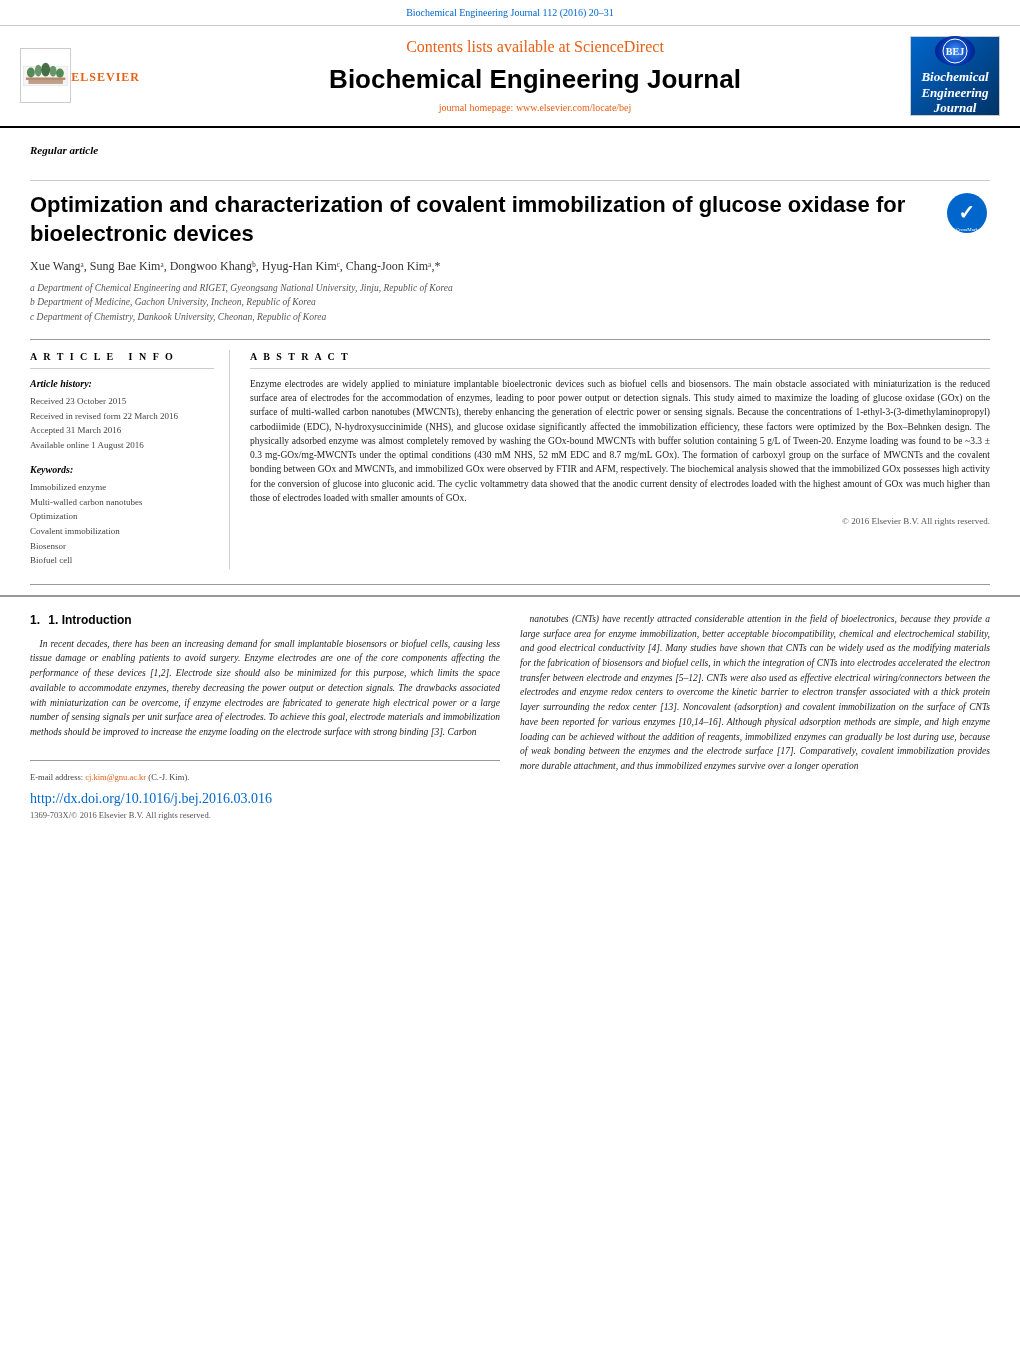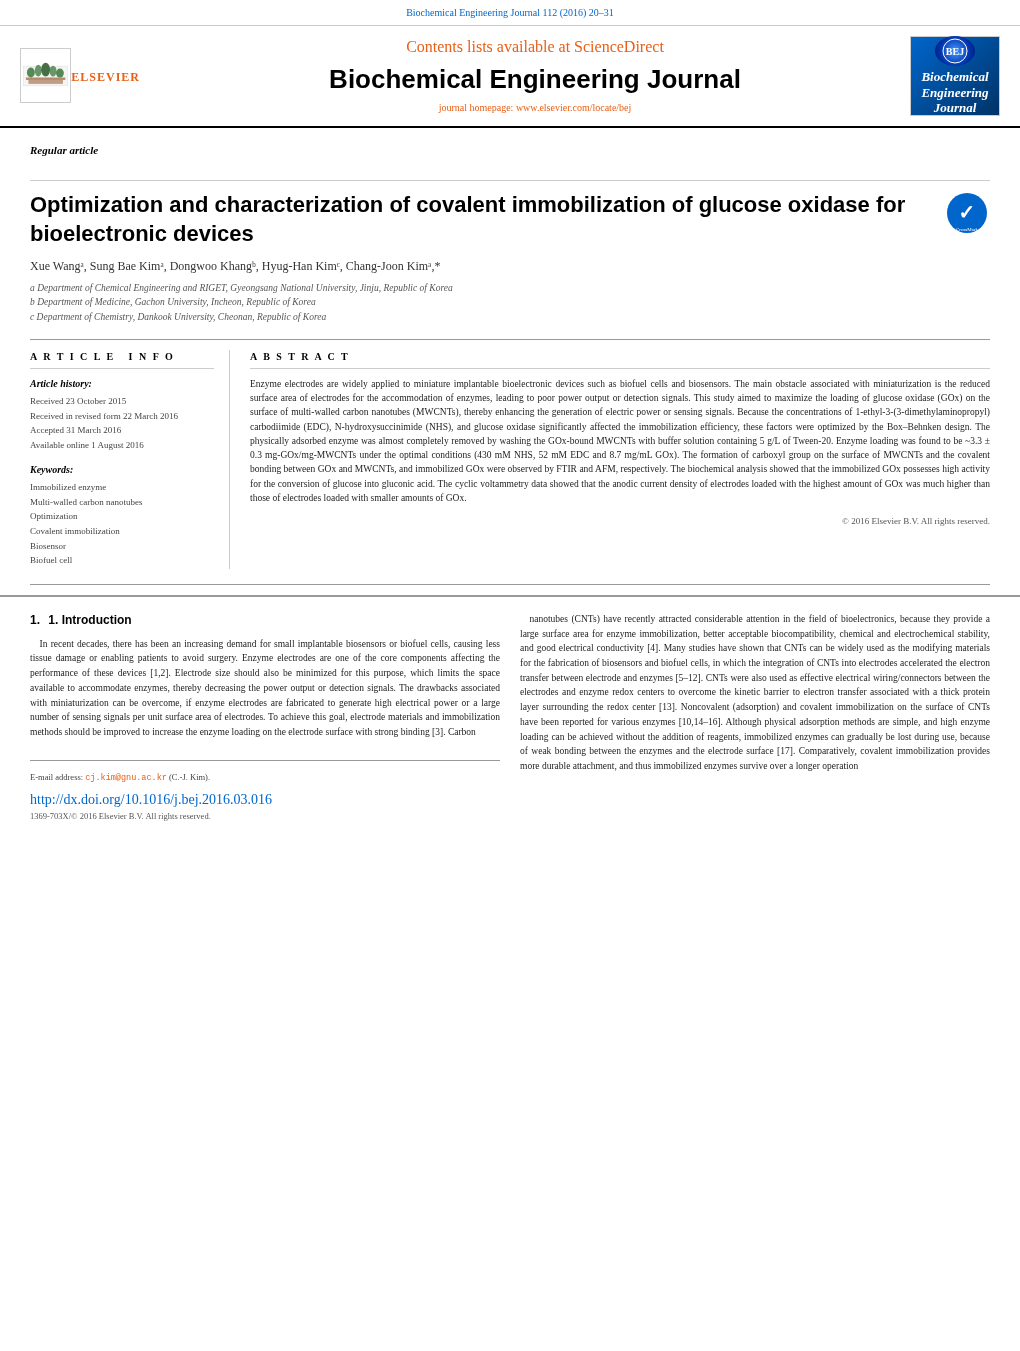--- a/index.html
+++ b/index.html
@@ -218,20 +218,21 @@
       font-family: Arial, sans-serif;
     }
     .intro-heading .section-num {
       margin-right: 5px;
     }
     .body-text {
       font-size: 9.5px;
       line-height: 1.55;
       text-align: justify;
       color: #222;
+      font-style: italic;
     }
     .body-text p {
       text-indent: 1em;
       margin-bottom: 6px;
     }
     .footnote-section {
       margin-top: 20px;
       border-top: 1px solid #999;
       padding-top: 8px;
     }
@@ -377,21 +378,21 @@
         <span class="section-num">1.</span>
         <span>1.   Introduction</span>
       </div>
       <div class="body-text">
         <p>In recent decades, there has been an increasing demand for small implantable biosensors or biofuel cells, causing less tissue damage or enabling patients to avoid surgery. Enzyme electrodes are one of the core components affecting the performance of these devices [1,2]. Electrode size should also be minimized for this purpose, which limits the space available to accommodate enzymes, thereby decreasing the power output or detection signals. The drawbacks associated with miniaturization can be overcome, if enzyme electrodes are fabricated to generate high electrical power or a large number of sensing signals per unit surface area of electrodes. To achieve this goal, electrode materials and immobilization methods should be improved to increase the enzyme loading on the electrode surface with strong binding [3]. Carbon</p>
       </div>
 
       <div class="footnote-section">
         <div class="footnote-text" style="margin-top:3px;">
           <span>E-mail address:</span>
-          <span style="color:#e86017;font-family:Liberation Mono, monospace;">cj.kim@gnu.ac.kr</span>
+          <span style="color:#e86017;">cj.kim@gnu.ac.kr</span>
           <span> (C.-J. Kim).</span>
         </div>
         <div class="doi-line">http://dx.doi.org/10.1016/j.bej.2016.03.016</div>
         <div class="issn-line">1369-703X/© 2016 Elsevier B.V. All rights reserved.</div>
       </div>
     </div>
 
     <div class="body-col-right">
       <div class="body-text">
         <p>nanotubes (CNTs) have recently attracted considerable attention in the field of bioelectronics, because they provide a large surface area for enzyme immobilization, better acceptable biocompatibility, chemical and electrochemical stability, and good electrical conductivity [4]. Many studies have shown that CNTs can be widely used as the modifying materials for the fabrication of biosensors and biofuel cells, in which the integration of CNTs into electrodes accelerated the electron transfer between electrode and enzymes [5–12]. CNTs were also used as effective electrical wiring/connectors between the electrodes and enzyme redox centers to overcome the kinetic barrier to electron transfer associated with a thick protein layer surrounding the redox center [13]. Noncovalent (adsorption) and covalent immobilization on the surface of CNTs have been reported for various enzymes [10,14–16]. Although physical adsorption methods are simple, and high enzyme loading can be achieved without the addition of reagents, immobilized enzymes can gradually be lost during use, because of weak bonding between the enzymes and the electrode surface [17]. Comparatively, covalent immobilization provides more durable attachment, and thus immobilized enzymes survive over a longer operation</p>

